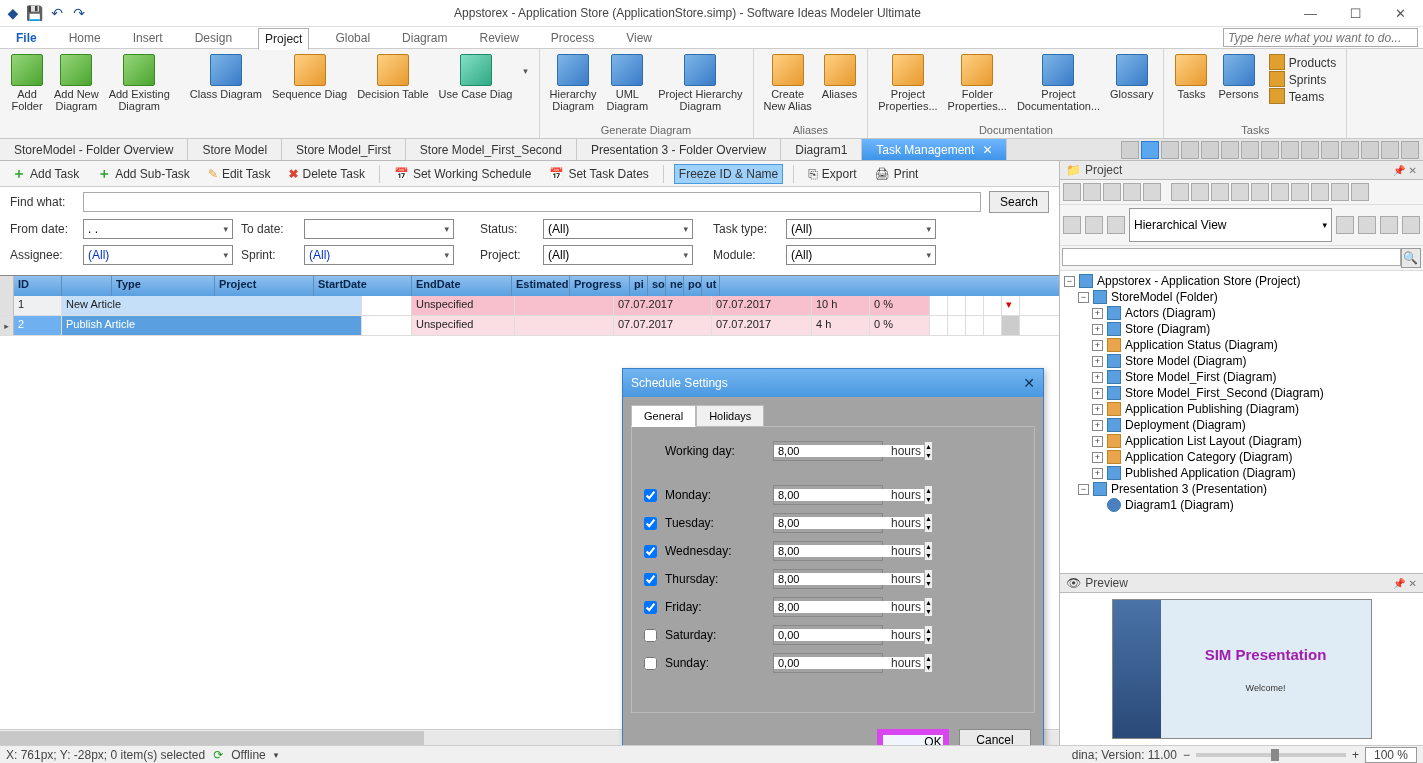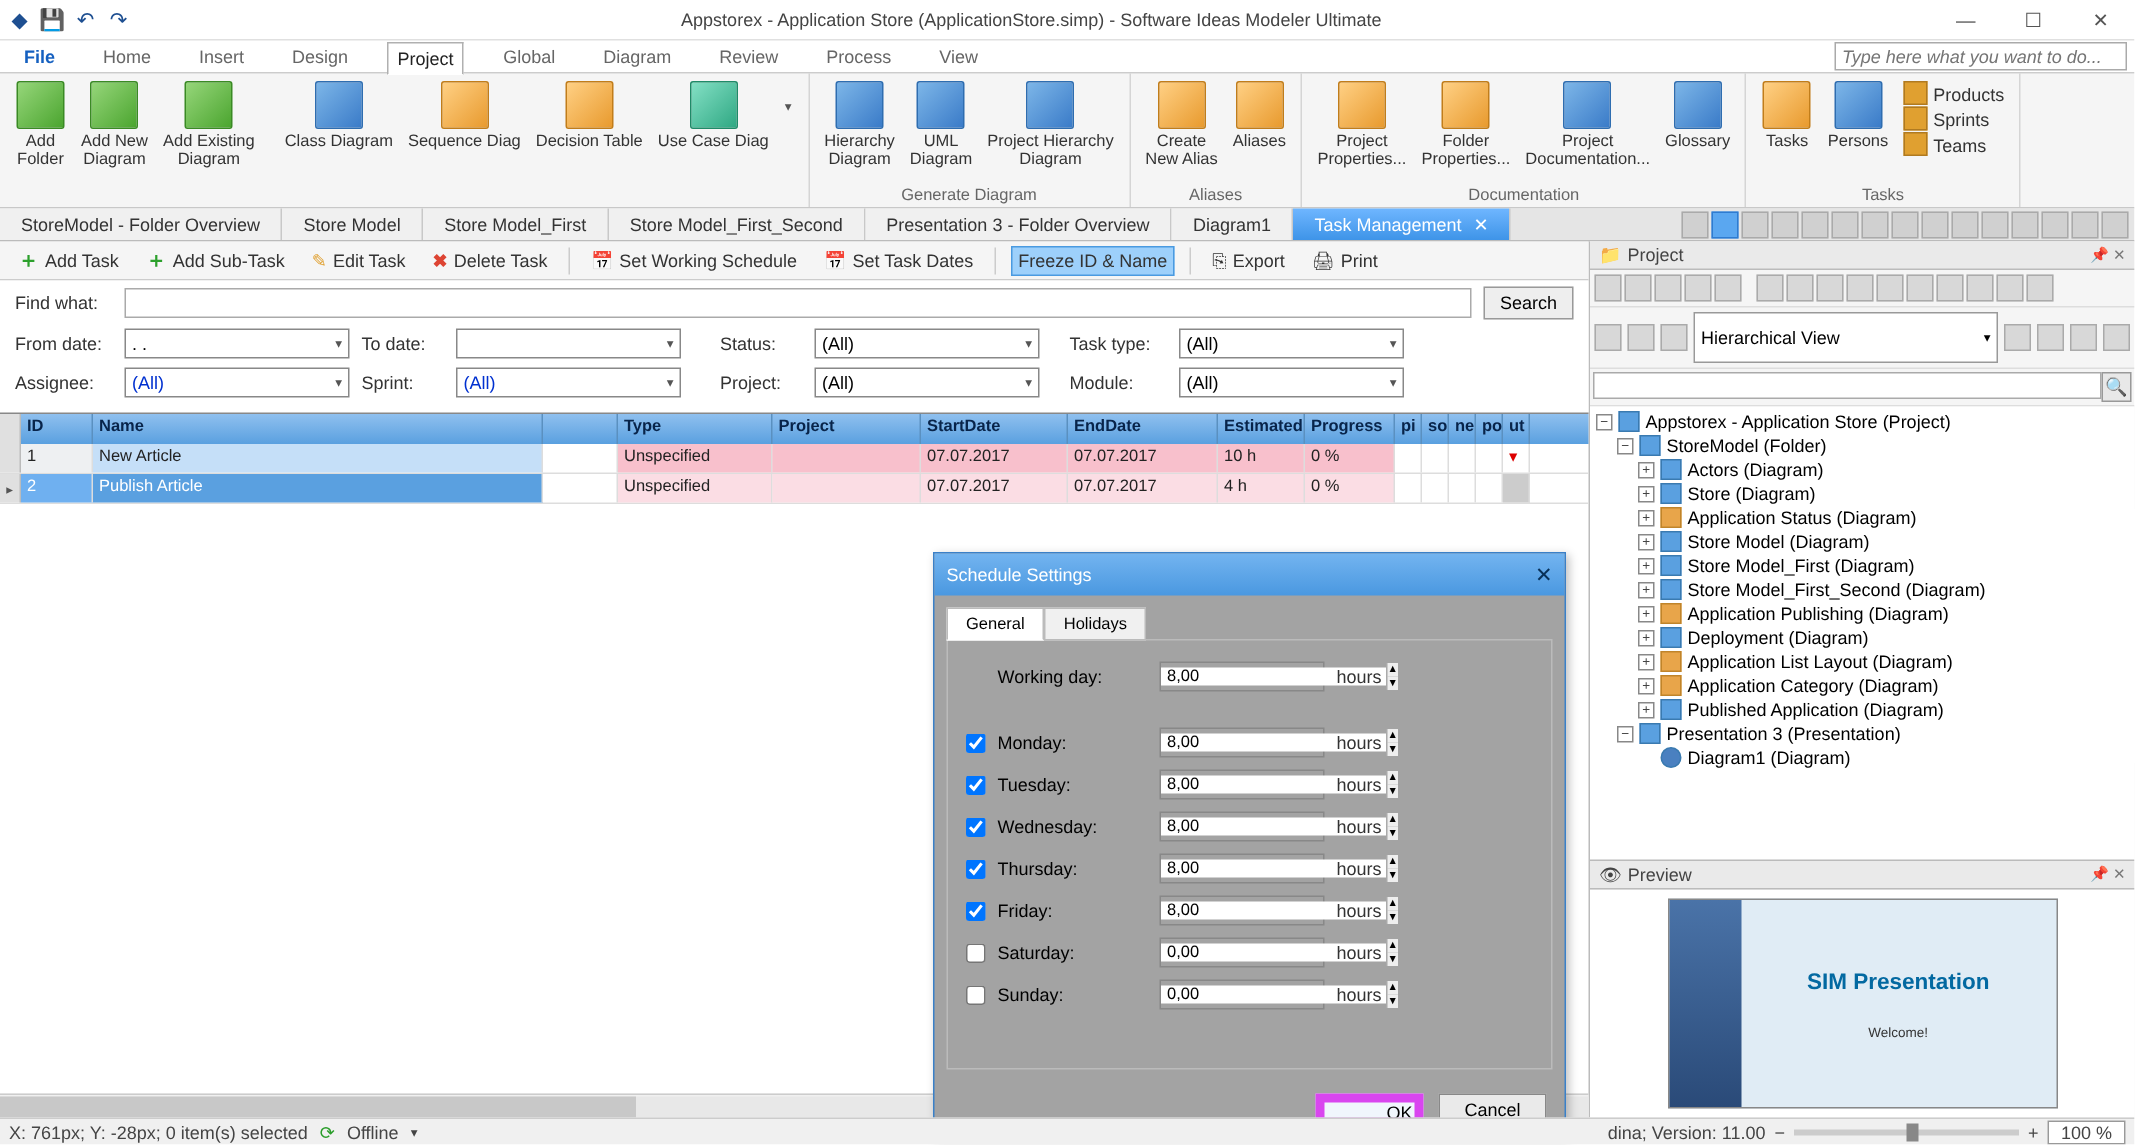--- a/index.html
+++ b/index.html
@@ -435,21 +435,20 @@
             <span>(All)</span>
             <span class="arrow">▾</span>
           </div>
       </div>
     </div>
 
     <div class="ttable">
       <div class="thead">
         <div class="rowhandle"></div>
         <div class="th col-id">ID</div>
-        <div class="th col-name">Name</div>
         <div class="th col-spacer"></div>
         <div class="th col-type">Type</div>
         <div class="th col-project">Project</div>
         <div class="th col-start">StartDate</div>
         <div class="th col-end">EndDate</div>
         <div class="th col-est">Estimated</div>
         <div class="th col-prog">Progress</div>
         <div class="th col-pi">pi</div>
         <div class="th col-so">so</div>
         <div class="th col-ne">ne</div>
@@ -622,21 +621,21 @@
     <div class="preview">
       <div class="panelhdr">
         <span>👁</span>
         <span>Preview</span>
         <span class="pin">📌 ✕</span>
       </div>
       <div class="pvbody">
         <div class="slide">
           <div class="side"></div>
           <div class="content">
-            <div style="font-size:15px;font-weight:bold;color:#0369a1;">SIM Presentation</div>
+            <div style="font-size:15px;font-weight:bold;color:#a21caf;">SIM Presentation</div>
             <div style="font-size:9px;color:#333;">Welcome!</div>
           </div>
         </div>
       </div>
     </div>
   </div>
 </div>
 
 <div class="dialog">
   <div class="dtitle">

